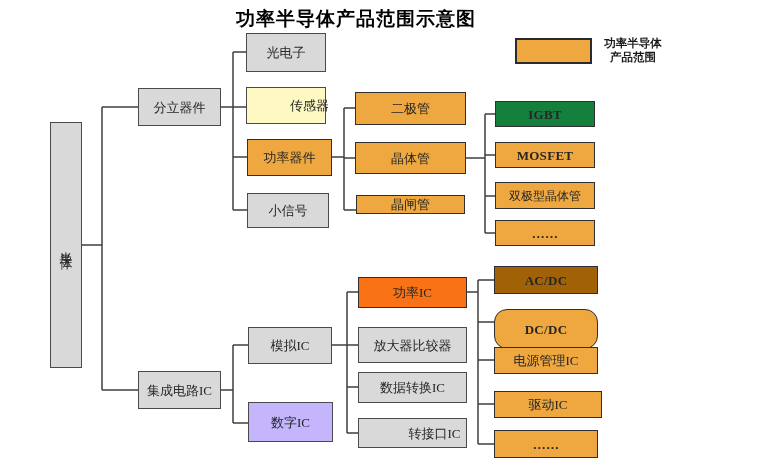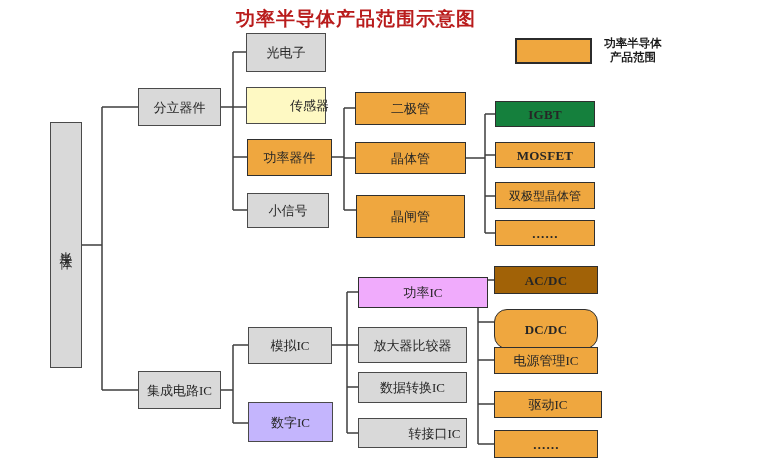--- a/index.html
+++ b/index.html
@@ -3,21 +3,21 @@
 <meta charset="utf-8">
 <style>
   html,body{margin:0;padding:0;background:#ffffff;}
   #canvas{
     position:relative;width:770px;height:467px;background:#ffffff;overflow:hidden;
     font-family:"Liberation Serif","DejaVu Serif",serif;
   }
   .title{
     position:absolute;left:160px;top:6px;width:392px;text-align:center;
     font-family:"Liberation Sans","DejaVu Sans",sans-serif;
-    font-size:19px;font-weight:bold;color:#b91c1c;letter-spacing:1px;white-space:nowrap;
+    font-size:19px;font-weight:bold;color:#000000;letter-spacing:1px;white-space:nowrap;
   }
   .node{
     position:absolute;display:flex;align-items:center;justify-content:center;
     box-sizing:border-box;font-size:13px;color:#262626;text-align:center;
     border:1.5px solid #4a4a4a;background:#D9D9D9;white-space:nowrap;line-height:1;
   }
   .node.orange{border-color:#2f2f2f;}
   .node.latin{font-weight:bold;letter-spacing:.3px;}
   .node.small{font-size:12px;}
   .node.vertical{
@@ -62,31 +62,31 @@
   <div class="node" style="left: 138px; top: 88px; width: 83px; height: 38px; background: rgb(217, 217, 217);">分立器件</div>
   <div class="node" style="left: 138px; top: 371px; width: 83px; height: 38px; background: rgb(217, 217, 217);">集成电路IC</div>
 
   <div class="node" style="left: 246px; top: 33px; width: 80px; height: 39px; background: rgb(217, 217, 217);">光电子</div>
   <div class="node" style="left: 246px; top: 87px; width: 80px; height: 37px; background: #fef9c3; padding-left: 47px;">传感器</div>
   <div class="node orange" style="left: 247px; top: 139px; width: 85px; height: 37px; background: rgb(239, 167, 63);">功率器件</div>
   <div class="node" style="left: 247px; top: 193px; width: 82px; height: 35px; background: rgb(217, 217, 217);">小信号</div>
 
   <div class="node orange" style="left: 355px; top: 92px; width: 111px; height: 33px; background: rgb(239, 167, 63);">二极管</div>
   <div class="node orange" style="left: 355px; top: 142px; width: 111px; height: 32px; background: rgb(239, 167, 63);">晶体管</div>
-  <div class="node orange" style="left: 356px; top: 195px; width: 109px; height: 43px; background: rgb(239, 167, 63);">晶闸管</div>
+  <div class="node orange" style="left: 356px; top: 195px; width: 109px; height: 19px; background: rgb(239, 167, 63);">晶闸管</div>
 
   <div class="node orange latin" style="left: 495px; top: 101px; width: 100px; height: 26px; background: #15803d;">IGBT</div>
   <div class="node orange latin" style="left: 495px; top: 142px; width: 100px; height: 26px; background: rgb(239, 167, 63);">MOSFET</div>
   <div class="node orange small" style="left: 495px; top: 182px; width: 100px; height: 27px; background: rgb(239, 167, 63);">双极型晶体管</div>
   <div class="node orange latin" style="left: 495px; top: 220px; width: 100px; height: 26px; background: rgb(239, 167, 63);">……</div>
 
   <div class="node" style="left: 248px; top: 327px; width: 84px; height: 37px; background: rgb(217, 217, 217);">模拟IC</div>
   <div class="node" style="left: 248px; top: 402px; width: 85px; height: 40px; background: #c4b5fd;">数字IC</div>
 
-  <div class="node orange" style="left: 358px; top: 277px; width: 130px; height: 31px; background: #f0abfc;">功率IC</div>
+  <div class="node orange" style="left: 358px; top: 277px; width: 109px; height: 31px; background: #f97316;">功率IC</div>
   <div class="node" style="left: 358px; top: 327px; width: 109px; height: 36px; background: rgb(217, 217, 217);">放大器比较器</div>
   <div class="node" style="left: 358px; top: 372px; width: 109px; height: 31px; background: rgb(217, 217, 217);">数据转换IC</div>
   <div class="node" style="left: 358px; top: 418px; width: 109px; height: 30px; background: rgb(217, 217, 217); padding-left: 44px;">转接口IC</div>
 
   <div class="node orange latin" style="left: 494px; top: 266px; width: 104px; height: 28px; background: #a16207;">AC/DC</div>
   <div class="node orange latin" style="left: 494px; top: 309px; width: 104px; height: 40px; background: rgb(239, 167, 63); border-radius: 13px;">DC/DC</div>
   <div class="node orange" style="left: 494px; top: 347px; width: 104px; height: 27px; background: rgb(239, 167, 63);">电源管理IC</div>
   <div class="node orange" style="left: 494px; top: 391px; width: 108px; height: 27px; background: rgb(239, 167, 63);">驱动IC</div>
   <div class="node orange latin" style="left: 494px; top: 430px; width: 104px; height: 28px; background: rgb(239, 167, 63);">……</div>
 

